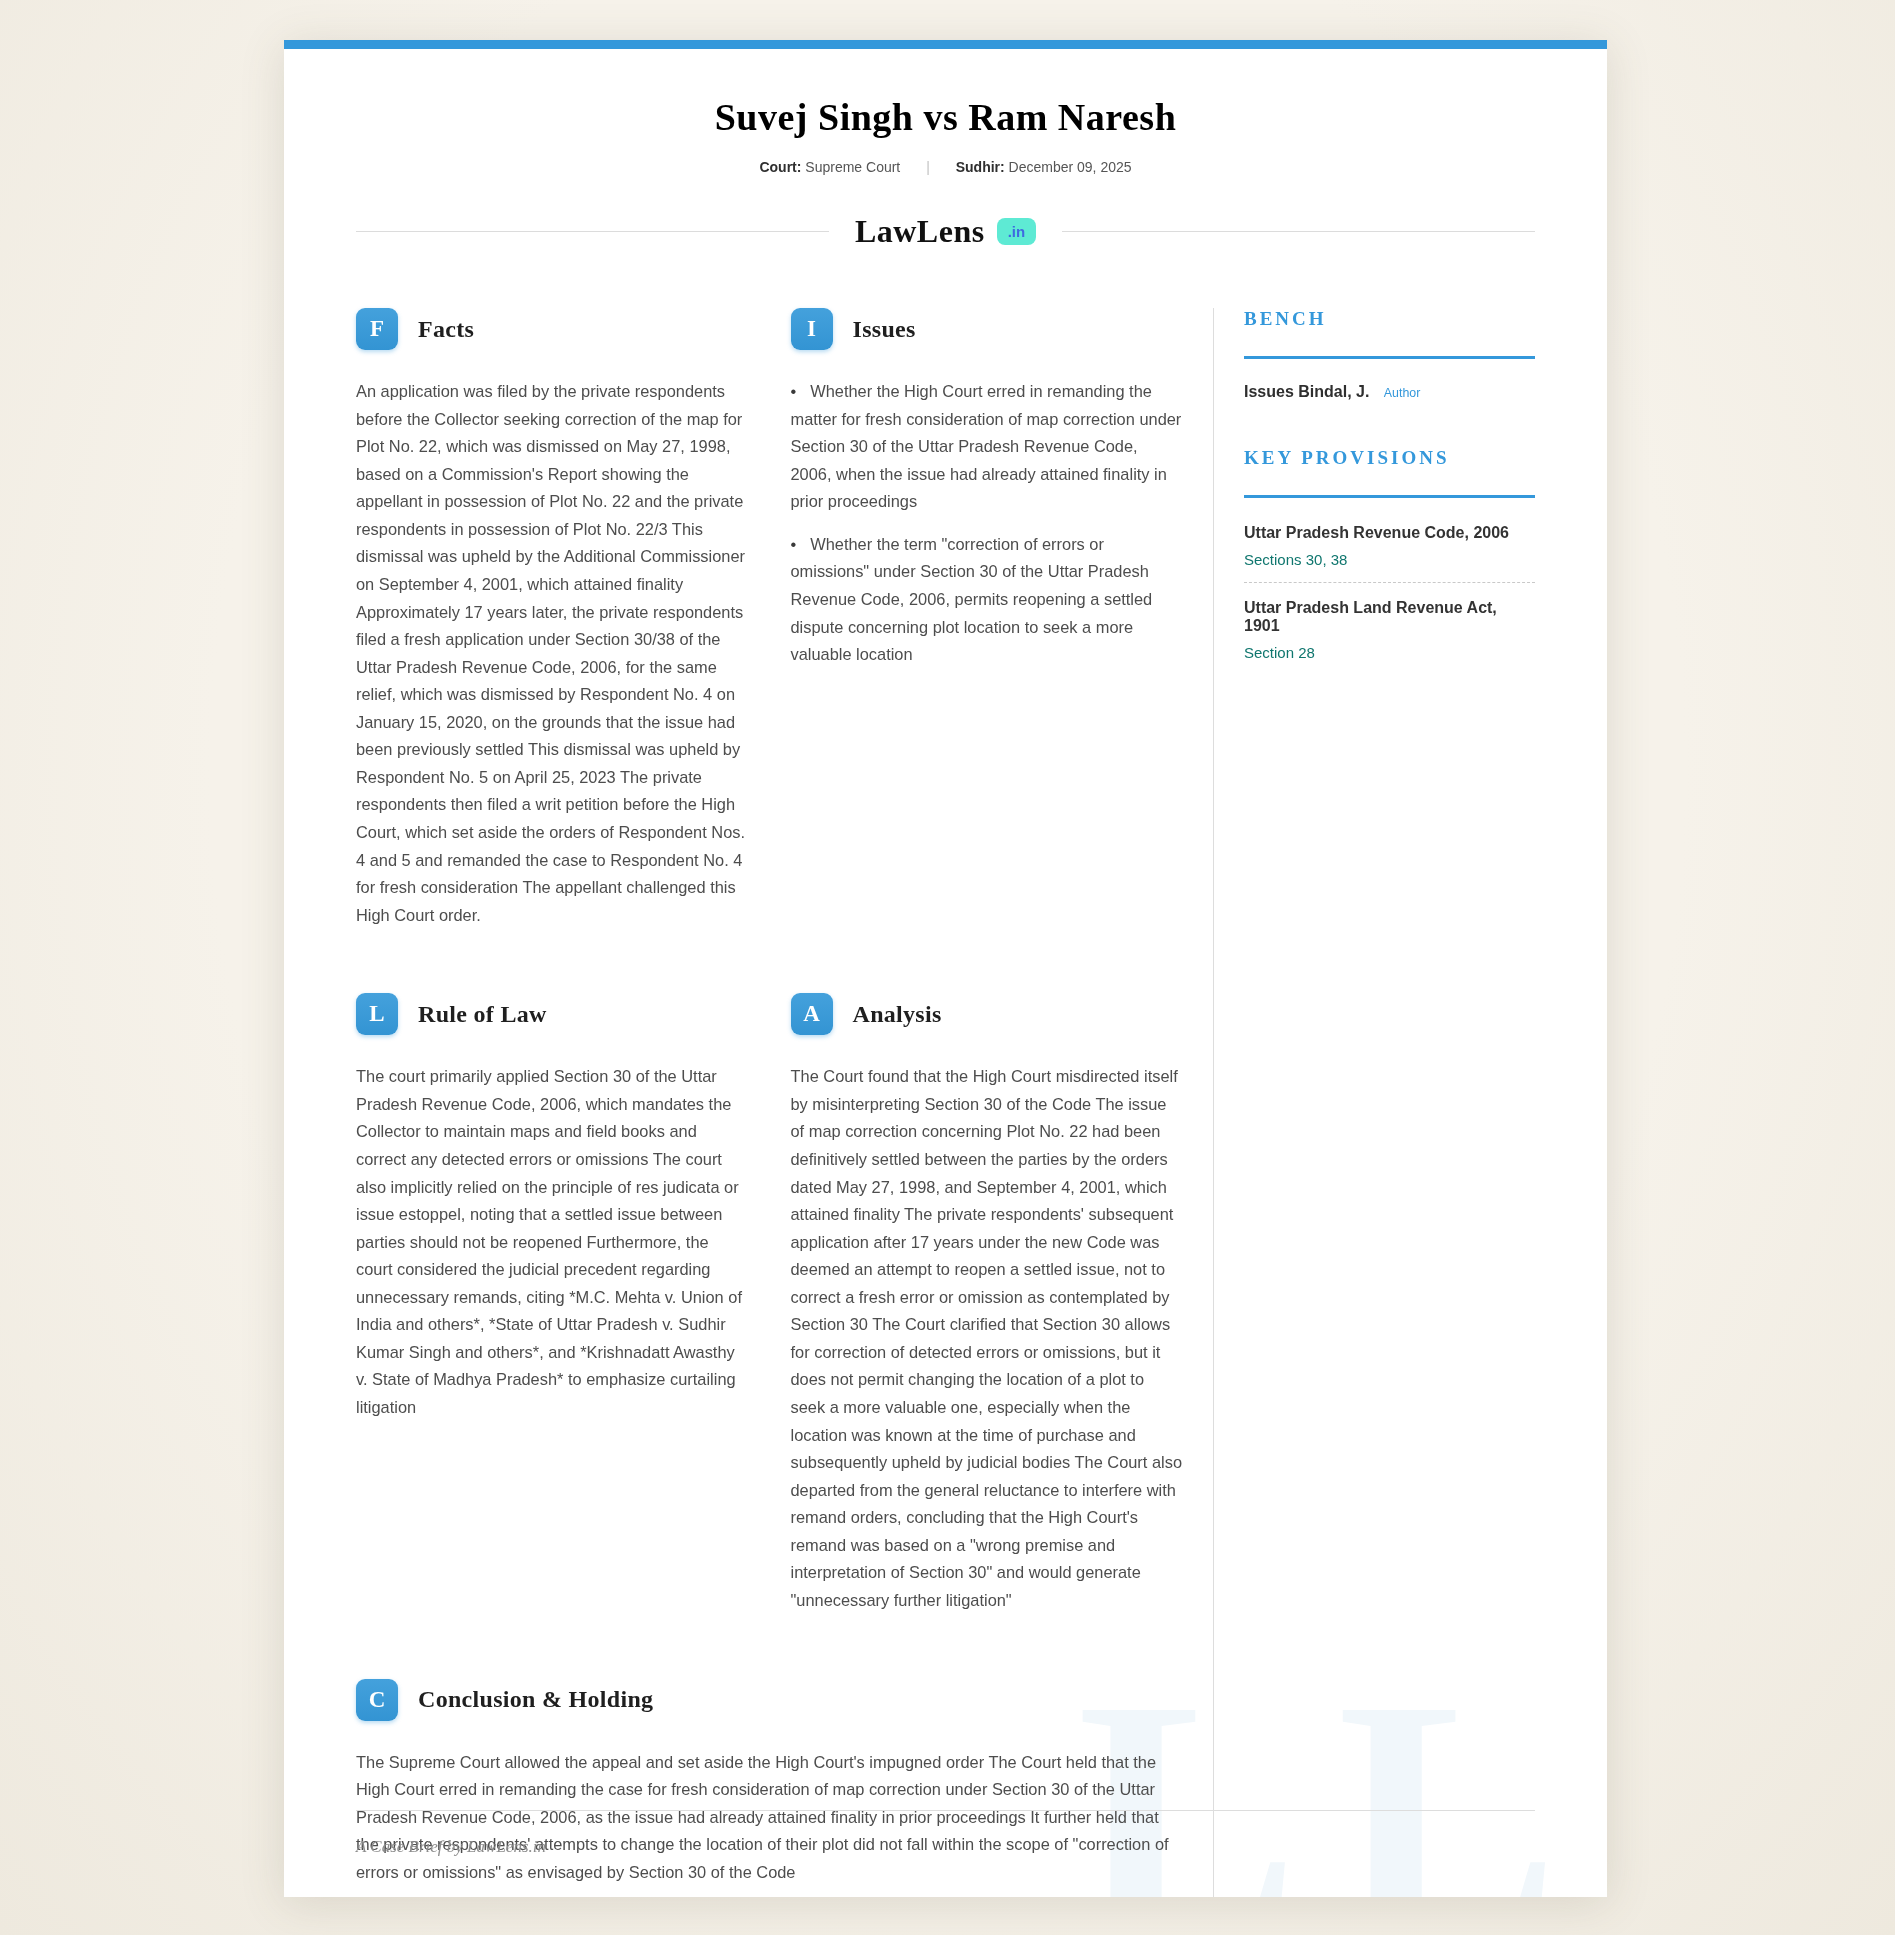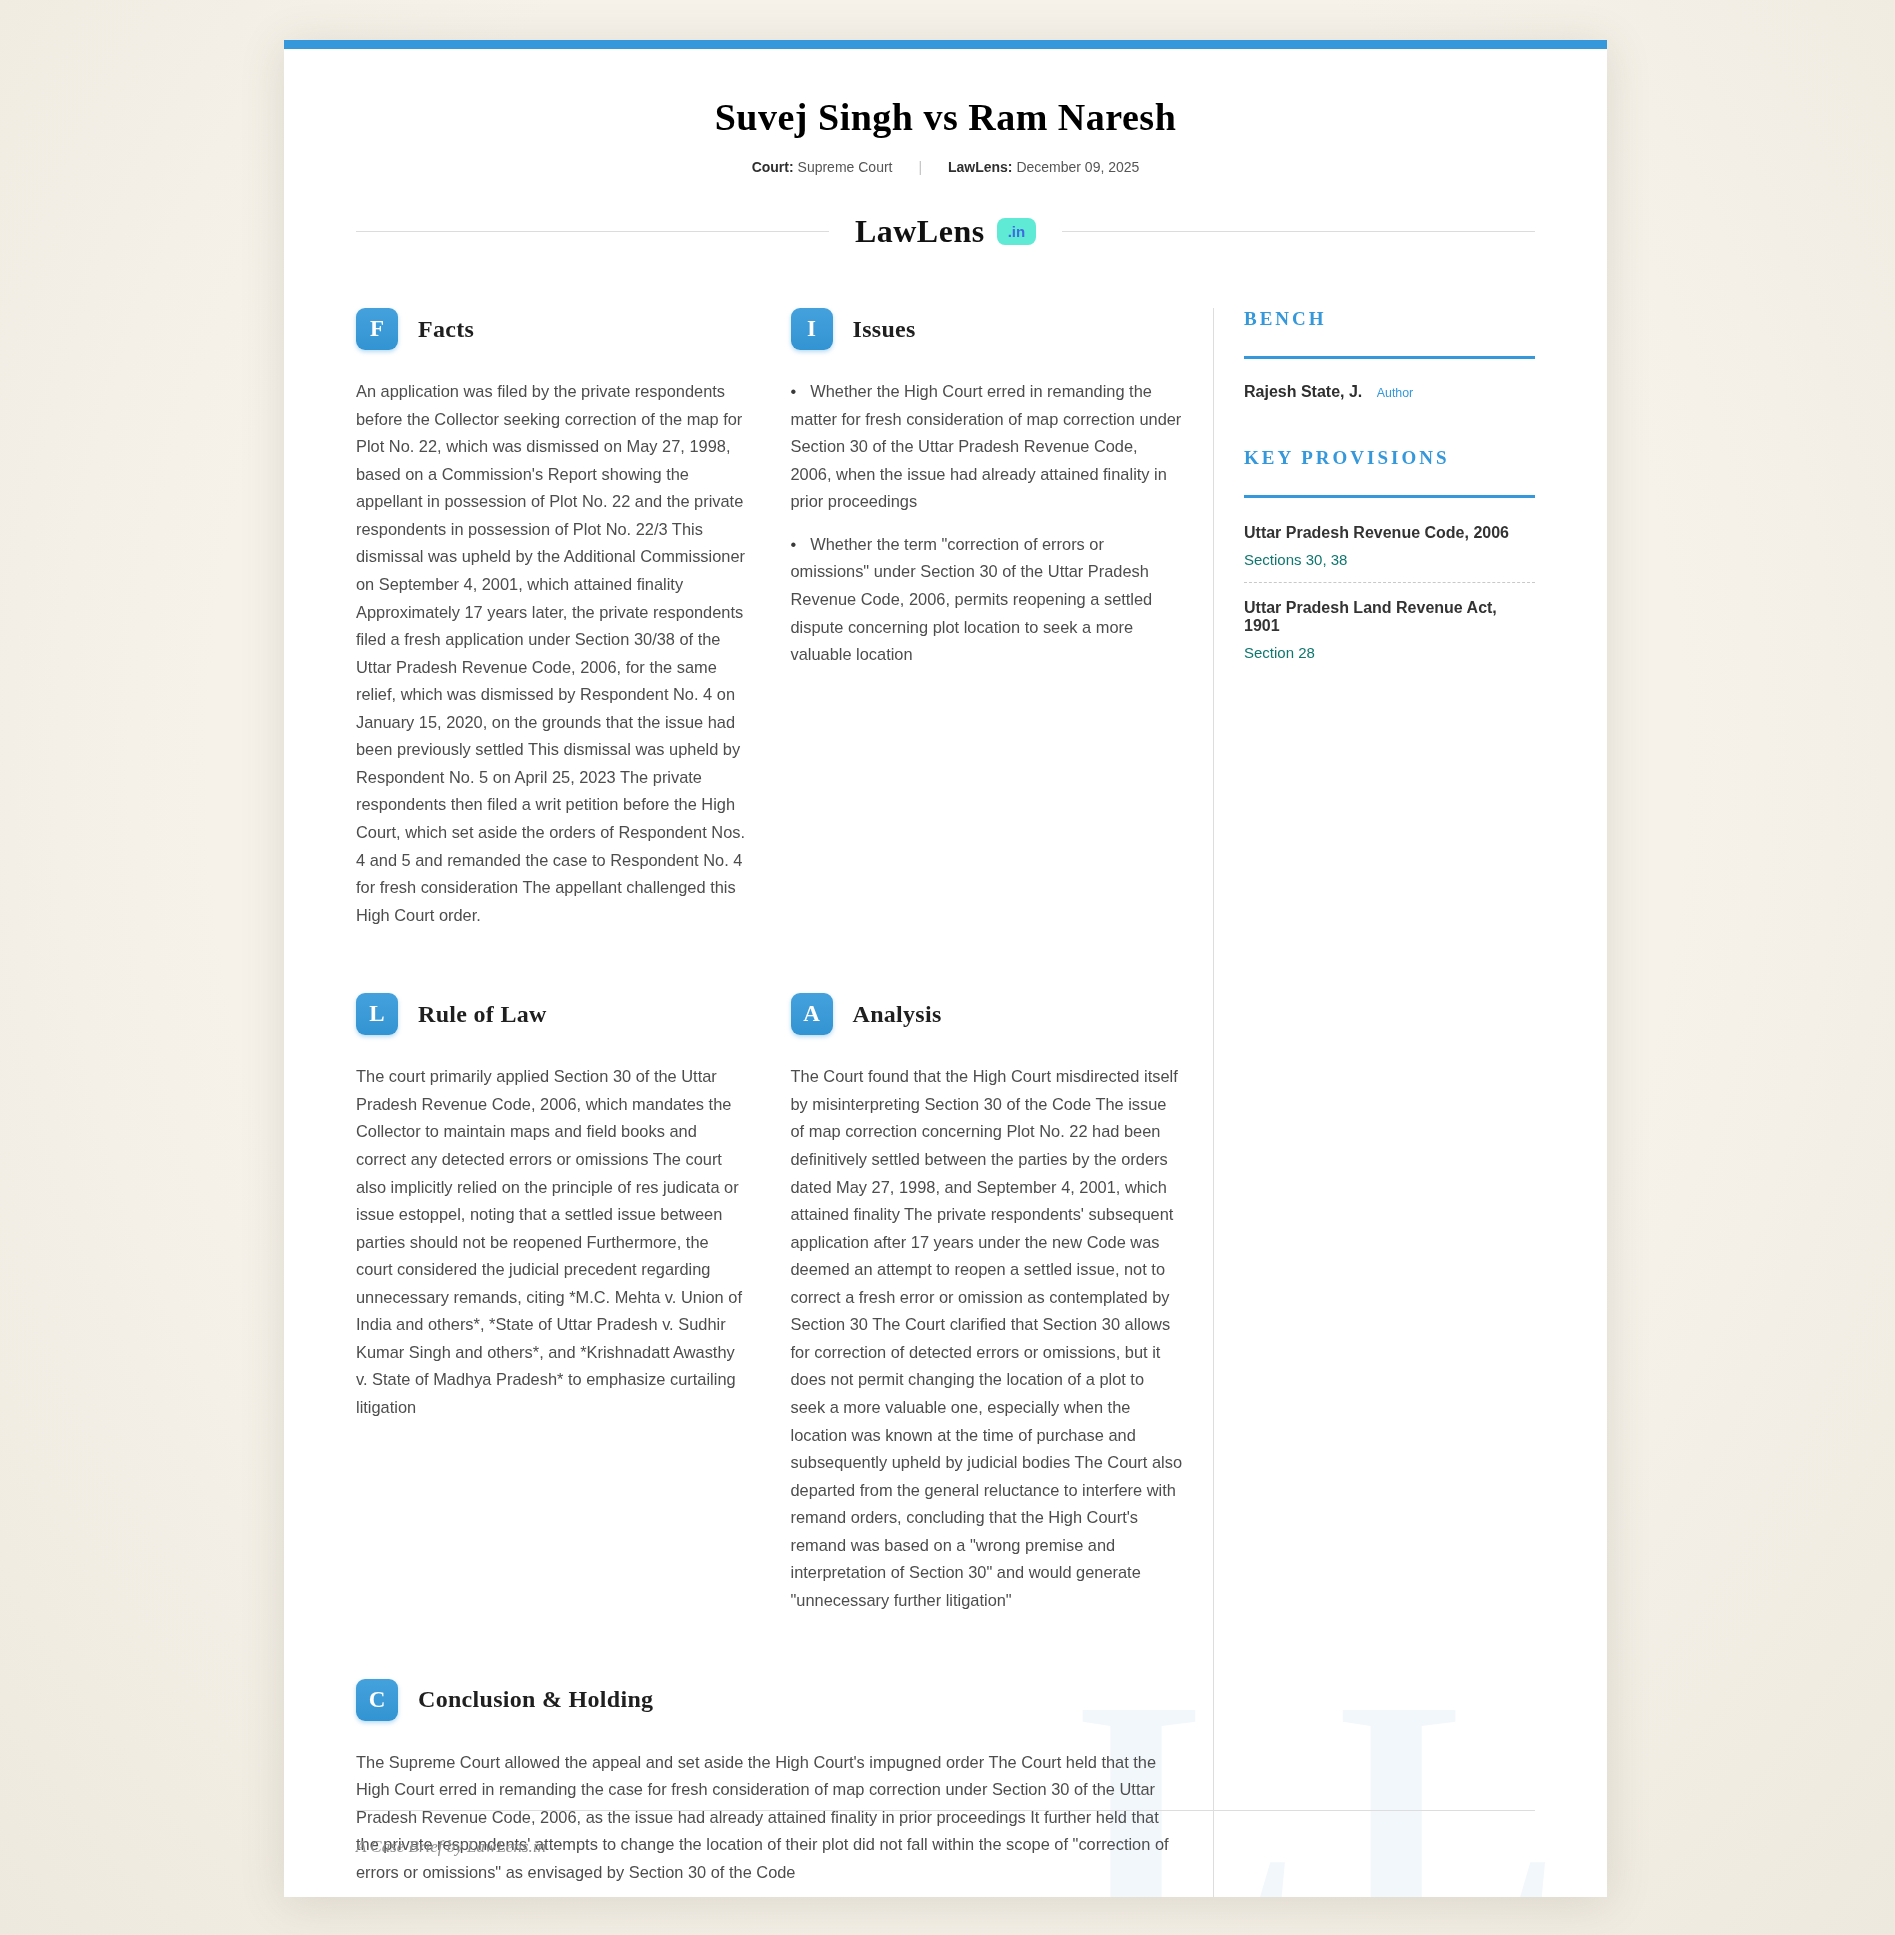--- a/index.html
+++ b/index.html
@@ -107,21 +107,21 @@
 <div class="card">
 
   <div class="watermark">LL</div>
 
   <div class="header">
     <h1 class="case-title">Suvej Singh vs Ram Naresh</h1>
     <div class="meta">
       <b>Court:</b>
       <span>Supreme Court</span>
       <span class="sep">|</span>
-      <b>LawLens:</b>
+      <b>Sudhir:</b>
       <span>December 09, 2025</span>
     </div>
     <div class="logo-row">
       <div class="rule"></div>
       <div class="brand-wrap">
         <span class="brand">LawLens</span>
         <span class="brand-badge">.in</span>
       </div>
       <div class="rule"></div>
     </div>
@@ -172,21 +172,21 @@
         <p class="body-text">The Supreme Court allowed the appeal and set aside the High Court's impugned order The Court held that the High Court erred in remanding the case for fresh consideration of map correction under Section 30 of the Uttar Pradesh Revenue Code, 2006, as the issue had already attained finality in prior proceedings It further held that the private respondents' attempts to change the location of their plot did not fall within the scope of "correction of errors or omissions" as envisaged by Section 30 of the Code</p>
       </div>
 
     </div>
 
     <div class="sidebar">
 
       <div class="side-block">
         <div class="side-title">BENCH</div>
         <div class="judge-line">
-          <span>Rajesh State, J.</span>
+          <span>Issues Bindal, J.</span>
           <span class="judge-role">Author</span>
         </div>
       </div>
 
       <div class="side-block">
         <div class="side-title">KEY PROVISIONS</div>
         <div class="prov-item">
           <div class="prov-name">Uttar Pradesh Revenue Code, 2006</div>
           <div class="prov-sections">Sections 30, 38</div>
         </div>

